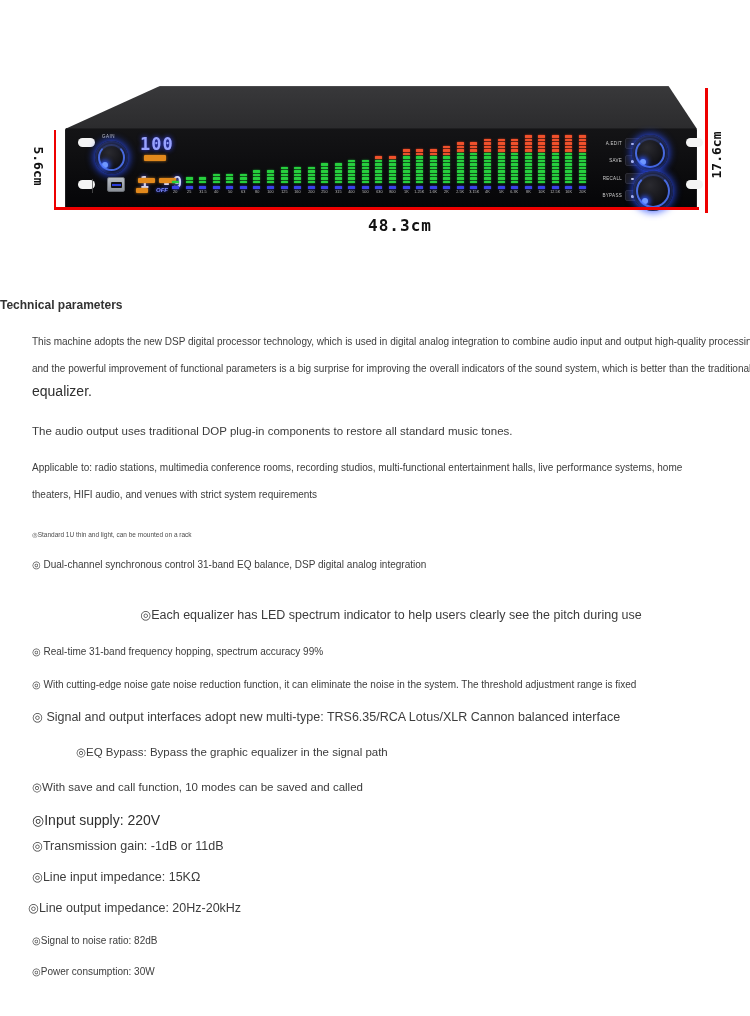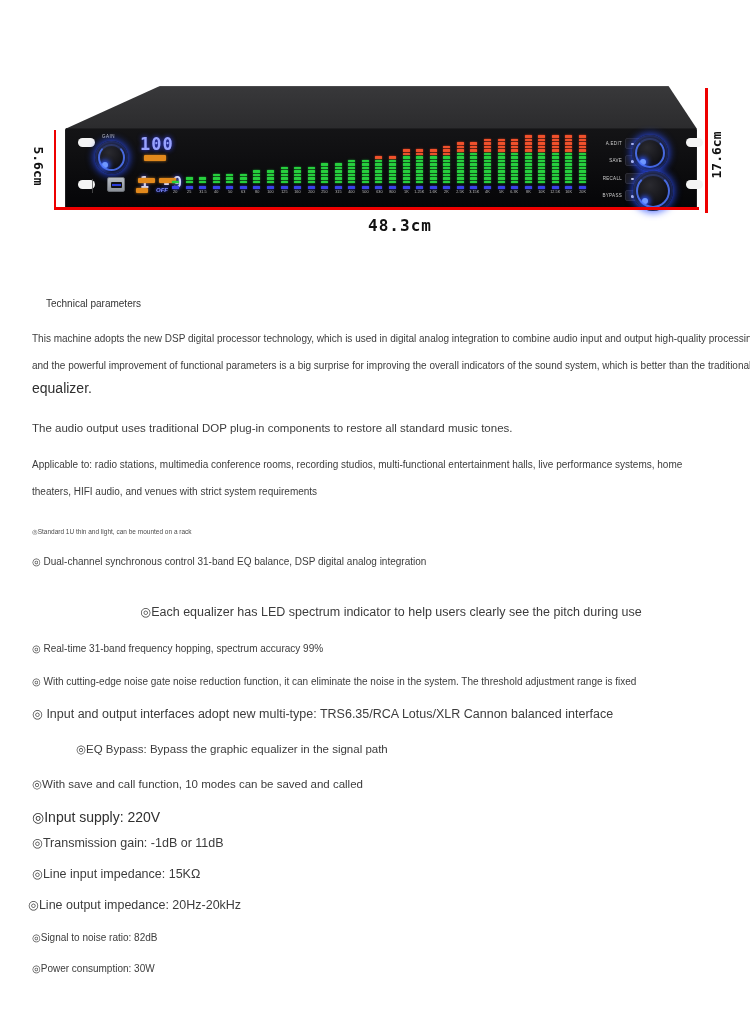--- a/index.html
+++ b/index.html
@@ -135,21 +135,21 @@
     font-weight:bold; text-align:center;
   }
   .dim-h { left:7px;  top:159px; width:64px; height:14px; font-size:13px;
            transform:rotate(90deg); }
   .dim-w { left:345px; top:216px; width:110px; font-size:16px; letter-spacing:1px; }
   .dim-d { left:684px; top:148px; width:64px; height:14px; font-size:13px;
            transform:rotate(-90deg); }
 
   
   .content { position:absolute; left:0; top:298px; width:750px; }
-  .content .title { padding-left:46px; font-size:10px; color:#333; }
+  .content .title { font-size:12px; color:#333;font-weight:bold; }
   .line { padding-left:32px; color:#3c3c3c; white-space:nowrap; }
   .line.xs { font-size:6.5px;  color:#4a4a4a; }
   .line.s  { font-size:10px; }
   .line.m  { font-size:11.5px; }
   .line.l  { font-size:12.5px; }
   .line.xl { font-size:14px; color:#2f2f2f; }
 
   .line:nth-child(1)  { margin-top:24px; }
   .line:nth-child(2)  { margin-top:16px; }
   .line:nth-child(3)  { margin-top:9px;  }
@@ -701,21 +701,21 @@
       <p class="line s">and the powerful improvement of functional parameters is a big surprise for improving the overall indicators of the sound system, which is better than the traditional manual</p>
       <p class="line xl">equalizer.</p>
       <p class="line m">The audio output uses traditional DOP plug-in components to restore all standard music tones.</p>
       <p class="line s">Applicable to: radio stations, multimedia conference rooms, recording studios, multi-functional entertainment halls, live performance systems, home</p>
       <p class="line s">theaters, HIFI audio, and venues with strict system requirements</p>
       <p class="line xs">◎Standard 1U thin and light, can be mounted on a rack</p>
       <p class="line s">◎ Dual-channel synchronous control 31-band EQ balance, DSP digital analog integration</p>
       <p class="line l">◎Each equalizer has LED spectrum indicator to help users clearly see the pitch during use</p>
       <p class="line s">◎ Real-time 31-band frequency hopping, spectrum accuracy 99%</p>
       <p class="line s">◎ With cutting-edge noise gate noise reduction function, it can eliminate the noise in the system. The threshold adjustment range is fixed</p>
-      <p class="line l">◎ Input and output interfaces adopt new multi-type: TRS6.35/RCA Lotus/XLR Cannon balanced interface</p>
+      <p class="line l">◎ Signal and output interfaces adopt new multi-type: TRS6.35/RCA Lotus/XLR Cannon balanced interface</p>
       <p class="line m">◎EQ Bypass: Bypass the graphic equalizer in the signal path</p>
       <p class="line m">◎With save and call function, 10 modes can be saved and called</p>
       <p class="line xl">◎Input supply: 220V</p>
       <p class="line l">◎Transmission gain: -1dB or 11dB</p>
       <p class="line l">◎Line input impedance: 15KΩ</p>
       <p class="line l">◎Line output impedance: 20Hz-20kHz</p>
       <p class="line s">◎Signal to noise ratio: 82dB</p>
       <p class="line s">◎Power consumption: 30W</p>
     </div>
 </div>

